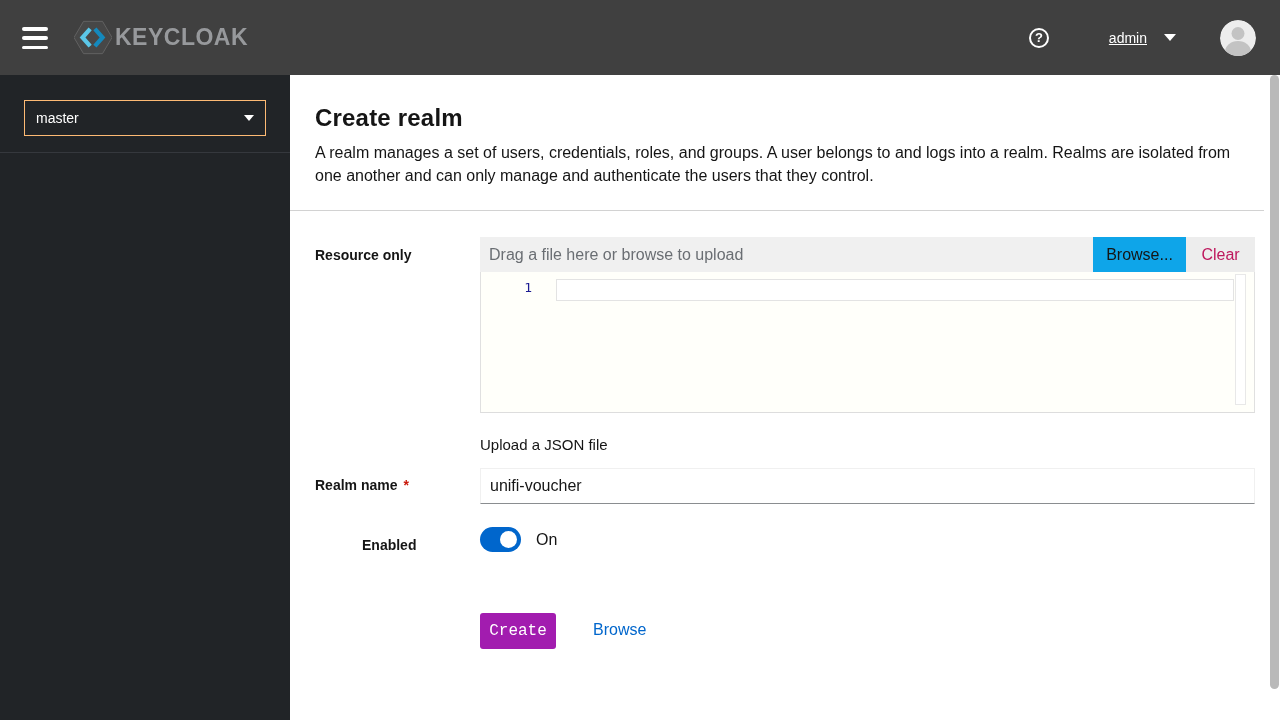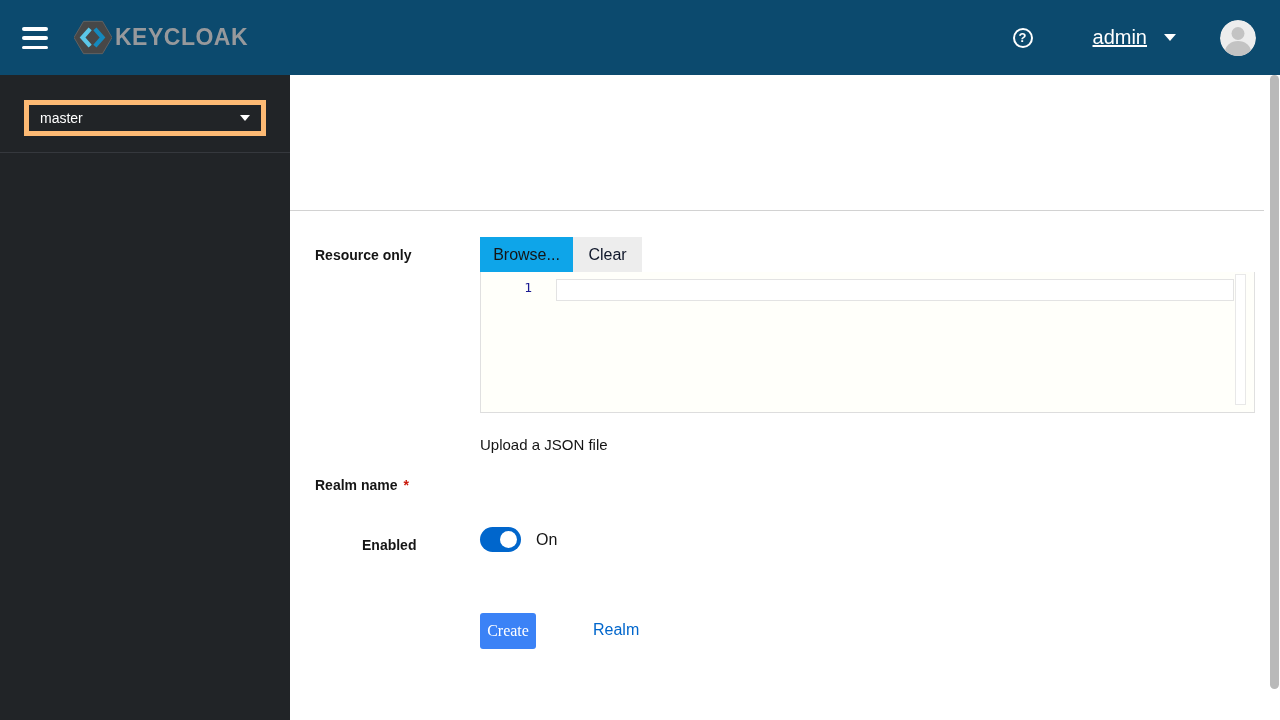--- a/index.html
+++ b/index.html
@@ -1,41 +1,41 @@
 <!DOCTYPE html>
 <html><head>
 <meta charset="utf-8">
 <style>
   * { margin:0; padding:0; box-sizing:border-box; }
   html,body { width:1280px; height:720px; overflow:hidden; }
   body { font-family:"Liberation Sans", sans-serif; background:#fff; }
   .app { position:relative; width:1280px; height:720px; }
 
   
-  .masthead { position:absolute; left:0; top:0; width:1280px; height:75px; background:#0c4a6e; }
+  .masthead { position:absolute; left:0; top:0; width:1280px; height:75px; background:#404040; }
   .hamburger { position:absolute; left:22px; top:27px; width:28px; height:22px;
     display:flex; flex-direction:column; justify-content:space-between;
     background:none; border:none; cursor:pointer; }
   .hamburger .bar { width:26px; height:3.5px; background:#fff; border-radius:2px; }
   .brand { position:absolute; left:74px; top:19px; display:flex; align-items:center; }
   .brand svg { width:38px; height:37px; display:block; }
   .brand-text { font-size:23px; font-weight:800; letter-spacing:0.5px; color:#97999c; margin-left:3px; }
   .masthead-right { position:absolute; right:24px; top:0; height:75px; display:flex; align-items:center; }
   .help-circle { width:20px; height:20px; border:2px solid #fff; border-radius:50%;
     color:#fff; font-size:13px; font-weight:700; display:flex; align-items:center; justify-content:center;
     margin-right:60px; cursor:pointer; }
   .user-menu { display:flex; align-items:center; cursor:pointer; margin-right:44px; }
-  .user-menu .label { color:#fff; font-size:20px;text-decoration:underline; }
+  .user-menu .label { color:#fff; font-size:14px;text-decoration:underline; }
   .caret { width:0; height:0; border-left:6px solid transparent; border-right:6px solid transparent;
     border-top:7px solid #fff; margin-left:17px; }
   .avatar { width:36px; height:36px; border-radius:50%; overflow:hidden; cursor:pointer; }
 
   
   .sidebar { position:absolute; left:0; top:75px; width:290px; height:645px; background:#212427; }
-  .realm-selector { margin:25px 24px 0 24px; height:36px; border:5px solid #fdba74;
+  .realm-selector { margin:25px 24px 0 24px; height:36px; border:1px solid #fdba74;
     display:flex; align-items:center; padding:0 11px; cursor:pointer; }
   .realm-selector .value { color:#fff; font-size:14px; }
   .realm-selector .caret { margin-left:auto; border-top-width:6px; border-left-width:5px; border-right-width:5px; }
   .sidebar-divider { margin-top:16px; border-top:1px solid #35383d; }
 
   
   .main { position:absolute; left:290px; top:75px; width:990px; height:645px; background:#fff; }
   .page-header { padding:29px 25px 0 25px; }
   .page-title { font-size:24px; font-weight:600; color:#151515; letter-spacing:0.2px; }
   .page-desc { margin-top:9px; font-size:16px; line-height:23px; color:#151515; max-width:930px; }
@@ -44,21 +44,21 @@
   .field-label { position:absolute; left:25px; font-size:14px; font-weight:700; color:#151515; }
   .required { color:#c9190b; margin-left:6px; font-size:14px; font-weight:700; }
 
   
   .upload-bar { position:absolute; left:190px; top:162px; width:775px; height:35px; display:flex; }
   .upload-input { flex:1; border:none; outline:none; background:#f0f0f0; padding:0 9px;
     font-family:"Liberation Sans", sans-serif; font-size:16px; color:#151515; }
   .upload-input::placeholder { color:#6a6e73; opacity:1; }
   .btn-browse { width:93px; border:none; background:#0ea5e9; color:#151515; font-size:16px;
     font-family:"Liberation Sans", sans-serif; cursor:pointer; }
-  .btn-clear { width:69px; border:none; background:#ededed; color:#0f172a; font-size:16px;
+  .btn-clear { width:69px; border:none; background:#ededed; color:#be185d; font-size:16px;
     font-family:"Liberation Sans", sans-serif; cursor:default; }
 
   .code-editor { position:absolute; left:190px; top:197px; width:775px; height:141px;
     background:#fffffa; border-left:1px solid #e0e0e0; border-right:1px solid #e0e0e0; border-bottom:1px solid #ddd; }
   .line-number { position:absolute; left:0; top:8px; width:51px; text-align:right;
     font-family:"DejaVu Sans Mono", monospace; font-size:13px; color:#1b1b92; }
   .active-line { position:absolute; left:75px; top:7px; width:678px; height:22px;
     background:#fff; border:1px solid #e3e3e3; }
   .editor-scrollbar { position:absolute; left:754px; top:2px; width:11px; height:131px;
     background:#fff; border:1px solid #e8e8e8; }
@@ -69,23 +69,23 @@
     border:1px solid #f0f0f0; border-bottom:1px solid #8a8d90; background:#fff; padding:0 9px;
     font-family:"Liberation Sans", sans-serif; font-size:16px; color:#151515; outline:none; }
 
   
   .toggle { position:absolute; left:190px; top:452px; width:41px; height:25px; border-radius:13px;
     background:#0066cc; border:none; cursor:pointer; }
   .toggle .knob { position:absolute; right:4px; top:4px; width:17px; height:17px; border-radius:50%; background:#fff; }
   .toggle-state { position:absolute; left:246px; top:456px; font-size:16px; color:#151515; }
 
   
-  .btn-create { position:absolute; left:190px; top:538px; width:56px; height:36px; border:none;
-    border-radius:3px; background:#3b82f6; color:#fff; font-size:16px;
-    font-family:Liberation Serif, serif; cursor:pointer; }
+  .btn-create { position:absolute; left:190px; top:538px; width:76px; height:36px; border:none;
+    border-radius:3px; background:#a21caf; color:#fff; font-size:16px;
+    font-family:Liberation Mono, monospace; cursor:pointer; }
   .link-cancel { position:absolute; left:303px; top:546px; font-size:16px; color:#0066cc;
     text-decoration:none; cursor:pointer; }
 
   
   .page-scrollbar-thumb { position:absolute; left:1270px; top:75px; width:9px; height:614px;
     background:#b9b9b9; border-radius:5px; }
 </style>
 </head>
 <body>
 
@@ -125,40 +125,46 @@
 
   <aside class="sidebar">
     <div class="realm-selector">
       <span class="value">master</span>
       <span class="caret"></span>
     </div>
     <div class="sidebar-divider"></div>
   </aside>
 
   <main class="main">
+    <div class="page-header">
+      <h1 class="page-title">Create realm</h1>
+      <p class="page-desc">A realm manages a set of users, credentials, roles, and groups. A user belongs to and logs into a realm. Realms are isolated from one another and can only manage and authenticate the users that they control.</p>
+    </div>
     <div class="section-divider"></div>
 
     <label class="field-label" style="top:172px;">Resource only</label>
     <div class="upload-bar">
+      <input class="upload-input" type="text" placeholder="Drag a file here or browse to upload" style="">
       <button class="btn-browse">Browse...</button>
       <button class="btn-clear">Clear</button>
     </div>
     <div class="code-editor">
       <div class="line-number">1</div>
       <div class="active-line"></div>
       <div class="editor-scrollbar"></div>
     </div>
     <div class="helper-text">Upload a JSON file</div>
 
     <label class="field-label" style="top:402px;"><span>Realm name</span><span class="required">*</span></label>
+    <input class="text-input" type="text" value="unifi-voucher" style="">
 
     <label class="field-label" style="top:462px;margin-left:47px;">Enabled</label>
     <button class="toggle">
       <span class="knob"></span>
     </button>
     <span class="toggle-state">On</span>
 
     <button class="btn-create">Create</button>
-    <a class="link-cancel">Realm</a>
+    <a class="link-cancel">Browse</a>
   </main>
 
   <div class="page-scrollbar-thumb"></div>
 </div>
 
 </body></html>

